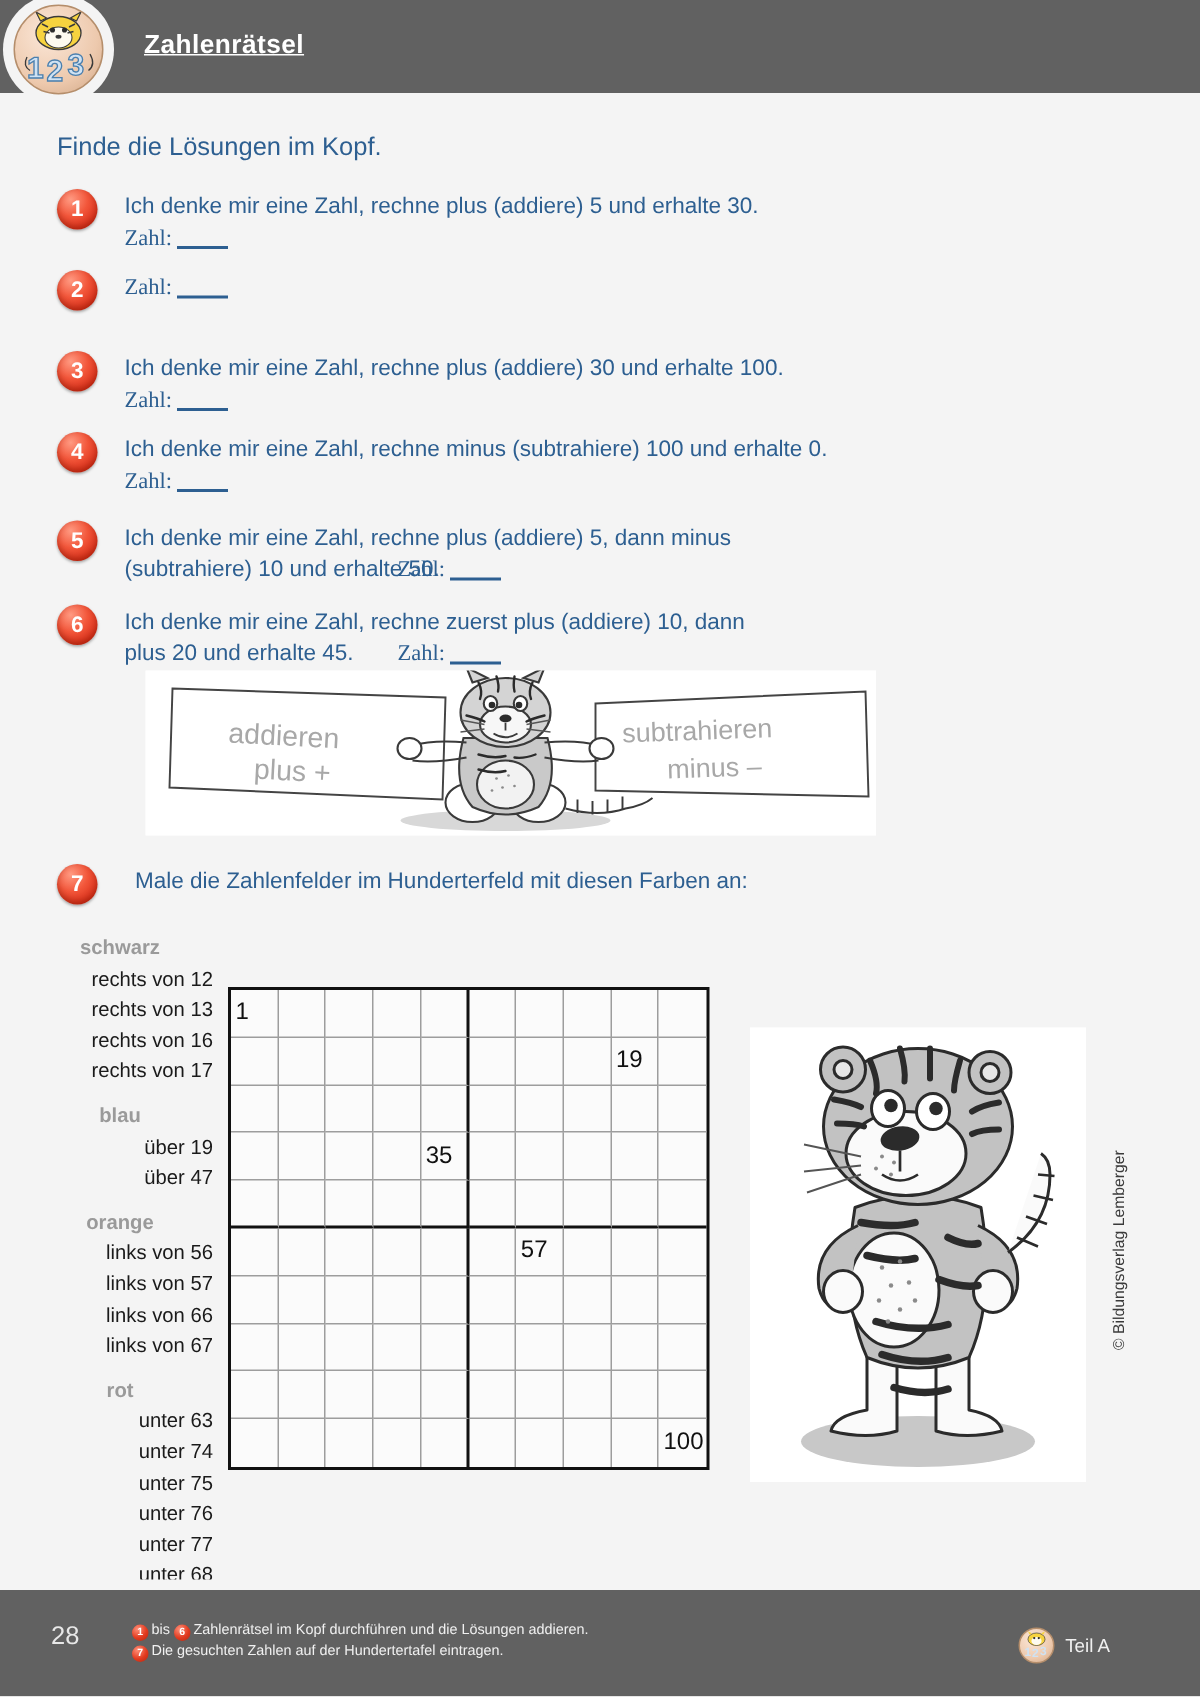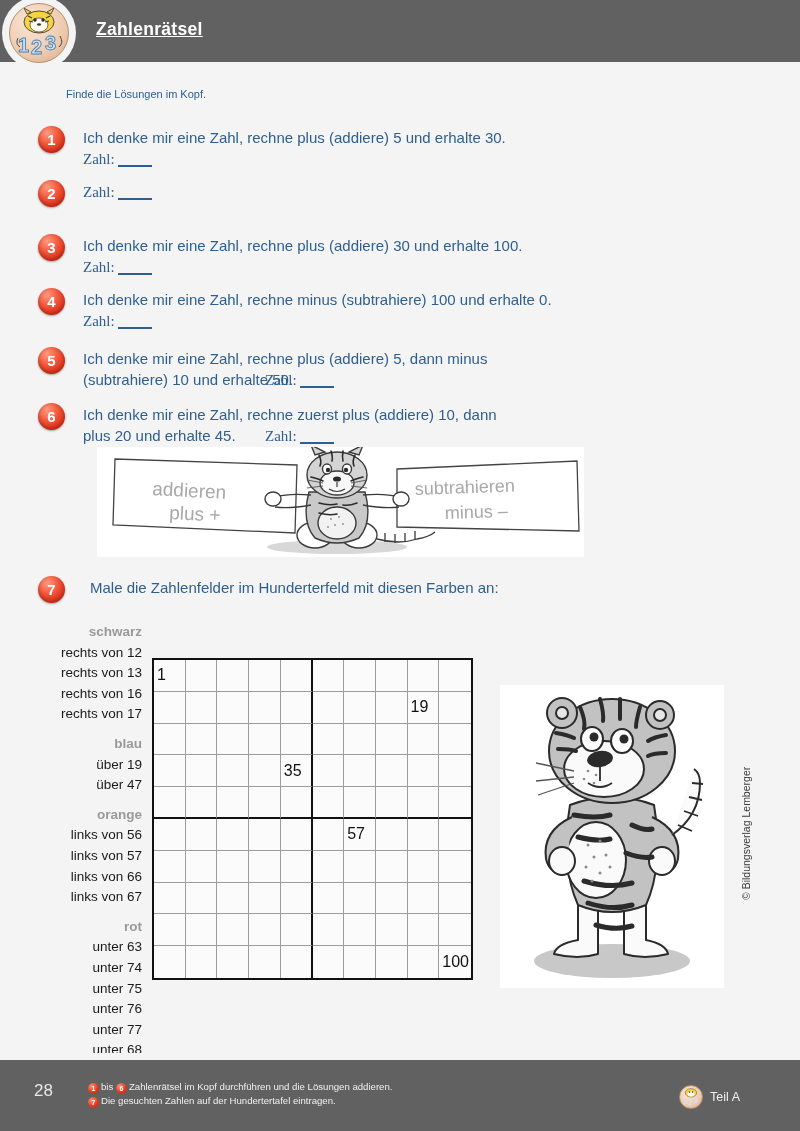--- a/index.html
+++ b/index.html
@@ -50,23 +50,22 @@
     border: 1px solid #b58e6b;
     overflow: hidden;
     position: relative;
   }
   #header-logo { width: 58px; height: 58px; }
 
   
   #intro {
     position: absolute;
     left: 38px; top: 88px;
-    font-size: 11px;
+    font-size: 17px;
     color: #2d5f91;
-    margin-left: 28px;
   }
 
   .task {
     position: absolute;
     left: 38px;
   }
   .bullet {
     position: absolute;
     left: 0; top: 0;
     width: 27px; height: 27px;
@@ -112,20 +111,21 @@
     left: 18px; top: 622px;
     width: 124px;
     text-align: right;
     font-size: 13.5px;
     color: #1a1a1a;
     line-height: 20.6px;
   }
   .lab-color {
     font-weight: bold;
     color: #9a9a9a;
+    text-align: center;
   }
   .lab-gap { height: 9px; }
 
   
   #grid {
     position: absolute;
     left: 152px; top: 658px;
     width: 321px; height: 322px;
     border: 2.5px solid #111111;
     box-sizing: border-box;

